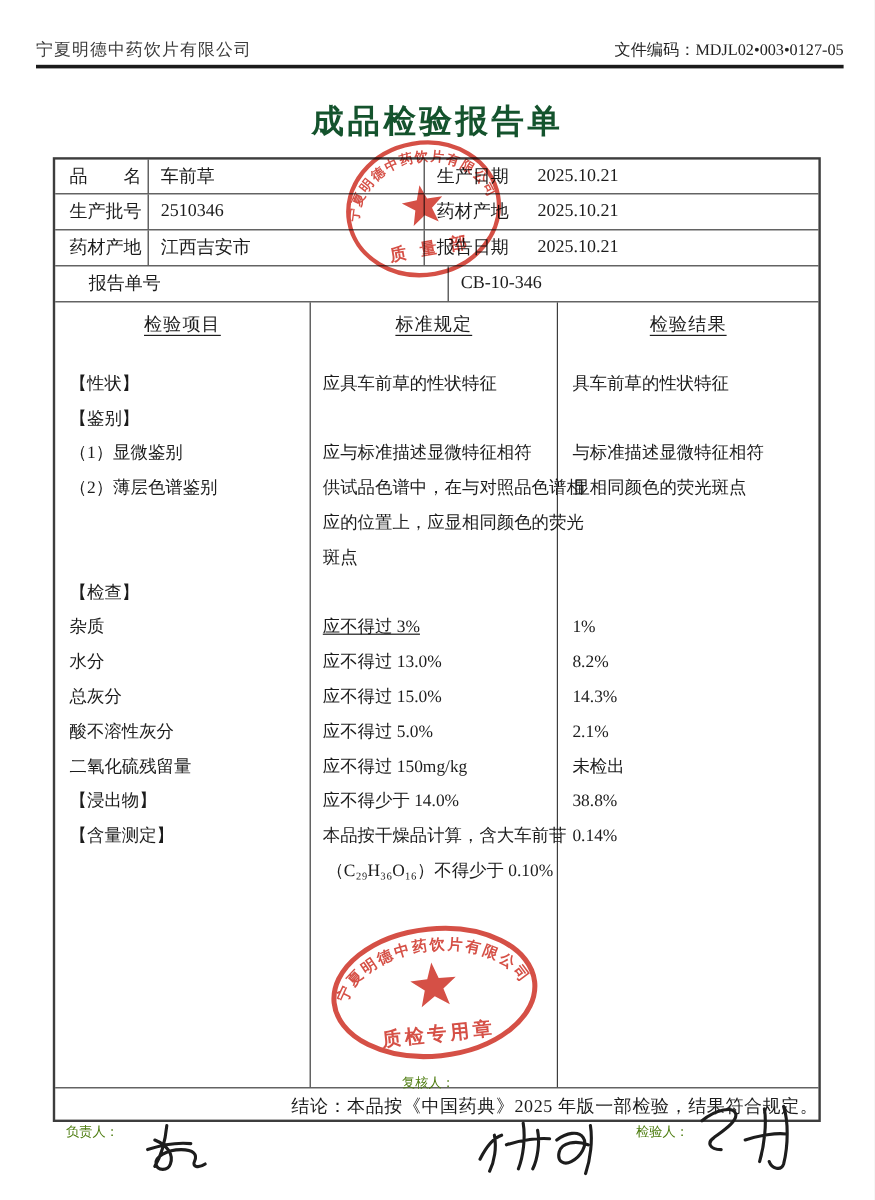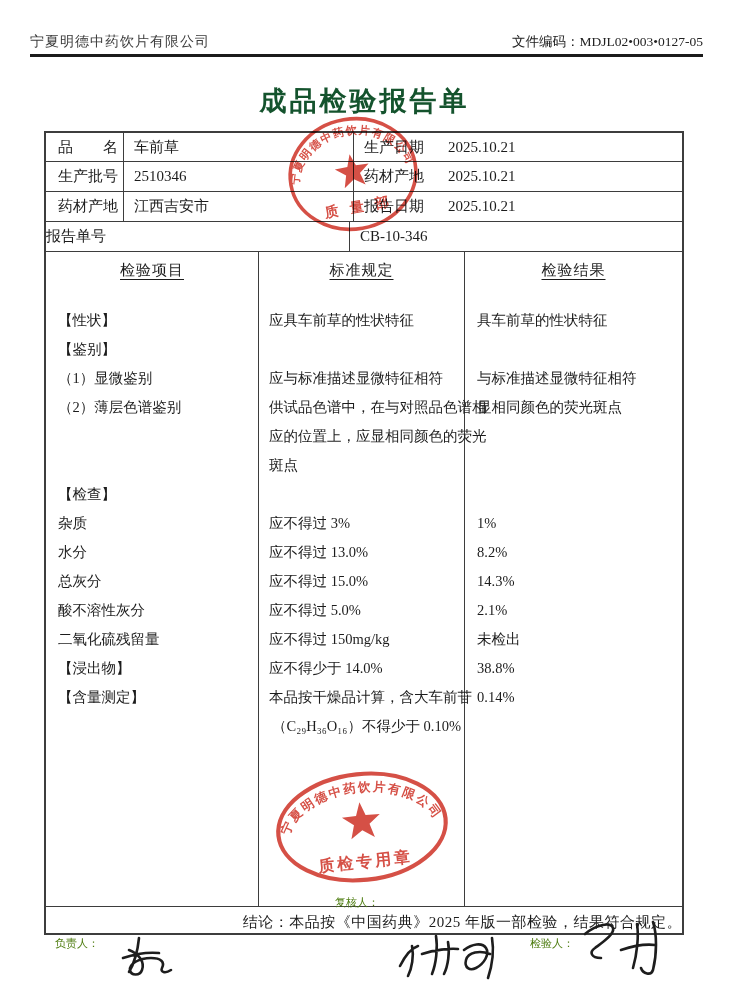--- a/index.html
+++ b/index.html
@@ -18,21 +18,21 @@
   
   .doc-table{position:absolute;left:44px;top:131px;width:640px;height:804px;
     border:2px solid #3d3d3d;box-sizing:border-box;font-size:15px;}
   .info-row{display:flex;border-bottom:1.5px solid #3d3d3d;box-sizing:border-box;}
   .cell{box-sizing:border-box;display:flex;align-items:center;white-space:nowrap;overflow:visible;}
   .bR{border-right:1.5px solid #3d3d3d;}
   .w-label{width:78px;padding-left:12px;}
   .w-value{width:230px;padding-left:10px;}
   .w-label2{width:94px;padding-left:10px;}
   .w-value2{flex:1;padding-left:0px;}
-  .w-span{width:304px;padding-left:0;}
+  .w-span{width:328px;padding-left:28px;}
   
   .cols{display:flex;height:654px;box-sizing:border-box;}
   .col{box-sizing:border-box;position:relative;}
   .col1{width:213px;border-right:1.5px solid #3d3d3d;}
   .col2{width:206px;border-right:1.5px solid #3d3d3d;}
   .col3{flex:1;}
   .col-header{height:54px;box-sizing:border-box;padding-top:9px;text-align:center;
     font-size:15px;letter-spacing:1px;}
   .col-header span{text-decoration:underline;text-underline-offset:4px;}
   .mt-cell{box-sizing:border-box;font-size:14.5px;line-height:29px;white-space:nowrap;}
@@ -119,21 +119,21 @@
               <div class="mt-cell" style="height: 29px;">应与标准描述显微特征相符</div>
             </div>
             <div style="height: 87px;">
               <div class="mt-cell" style="height: 29px;">供试品色谱中，在与对照品色谱相</div>
               <div class="mt-cell" style="height: 29px;">应的位置上，应显相同颜色的荧光</div>
               <div class="mt-cell" style="height: 29px;">斑点</div>
             </div>
             <div style="height: 29px;">
               <div class="mt-cell" style="height: 29px;"></div>
             </div>
-            <div style="height: 29px;">
+            <div style="height: 29px; text-decoration: underline;">
               <div class="mt-cell" style="height: 29px;">应不得过 3%</div>
             </div>
             <div style="height: 29px;">
               <div class="mt-cell" style="height: 29px;">应不得过 13.0%</div>
             </div>
             <div style="height: 29px;">
               <div class="mt-cell" style="height: 29px;">应不得过 15.0%</div>
             </div>
             <div style="height: 29px;">
               <div class="mt-cell" style="height: 29px;">应不得过 5.0%</div>

